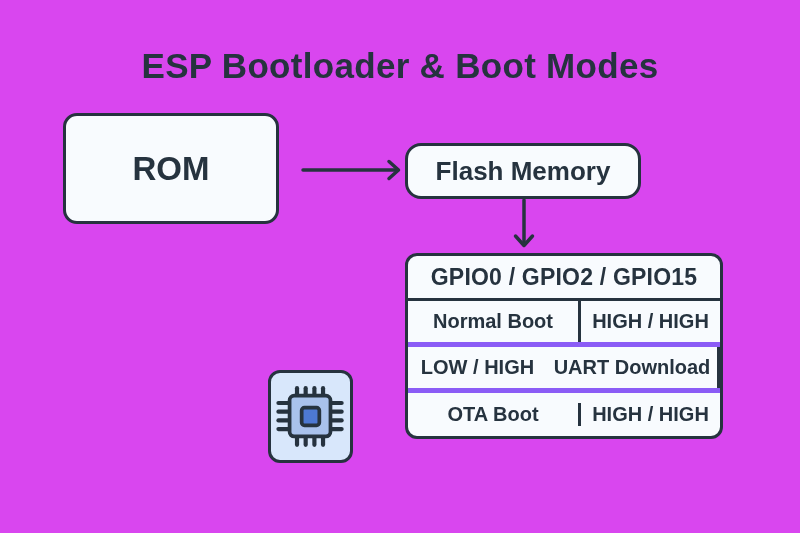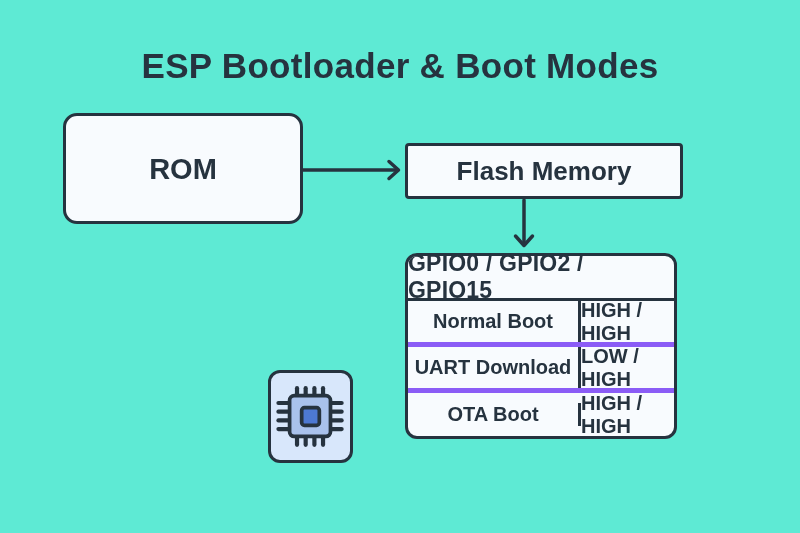--- a/index.html
+++ b/index.html
@@ -7,21 +7,21 @@
   body {
     font-family: "Liberation Sans", sans-serif;
     background: #e9f3fa;
     color: #26333f;
     overflow: hidden;
   }
   .canvas {
     position: relative;
     width: 800px;
     height: 533px;
-    background: #5eead4;
+    background: #d946ef;
   }
   .diagram-title {
     position: absolute;
     left: 0; top: 46px;
     width: 800px;
     text-align: center;
     font-size: 35px;
     font-weight: 700;
     letter-spacing: 0.3px;
     color: #26333f;
@@ -32,42 +32,42 @@
     border: 3px solid #26333f;
     display: flex;
     flex-direction: column;
     align-items: center;
     justify-content: center;
     font-weight: 700;
     color: #26333f;
   }
   .rom-box {
     left: 63px; top: 113px;
-    width: 240px; height: 111px;
+    width: 216px; height: 111px;
     border-radius: 14px;
-    font-size: 29px;
+    font-size: 33px;
     line-height: 36px;
     text-align: center;
   }
   .flash-box {
     left: 405px; top: 143px;
-    width: 278px; height: 56px;
-    border-radius: 4px;
+    width: 236px; height: 56px;
+    border-radius: 16px;
     font-size: 26px;
   }
   .arrow-overlay {
     position: absolute;
     left: 0; top: 0;
     width: 800px; height: 533px;
     pointer-events: none;
   }
   .gpio-table {
     position: absolute;
     left: 405px; top: 253px;
-    width: 272px;
+    width: 318px;
     background: #f8fbfe;
     border: 3px solid #26333f;
     border-radius: 12px;
     overflow: hidden;
   }
   .gpio-header {
     height: 45px;
     display: flex;
     align-items: center;
     justify-content: center;
@@ -133,22 +133,22 @@
   </div>
 
   <div class="gpio-table">
     <div class="gpio-header">GPIO0 / GPIO2 / GPIO15</div>
 
     <div class="gpio-row">
       <div class="gpio-cell cell-mode">Normal Boot</div>
       <div class="gpio-cell cell-levels">HIGH / HIGH</div>
     </div>
     <div class="gpio-row">
+      <div class="gpio-cell cell-levels">LOW / HIGH</div>
       <div class="gpio-cell cell-mode">UART Download</div>
-      <div class="gpio-cell cell-levels">LOW / HIGH</div>
     </div>
     <div class="gpio-row">
       <div class="gpio-cell cell-mode">OTA Boot</div>
       <div class="gpio-cell cell-levels">HIGH / HIGH</div>
     </div>
   </div>
 
   <div class="chip-tile">
     <svg width="79" height="87" viewBox="0 0 85 93" xmlns="http://www.w3.org/2000/svg">
       <g stroke="#26333f" stroke-width="4.5" stroke-linecap="round">

